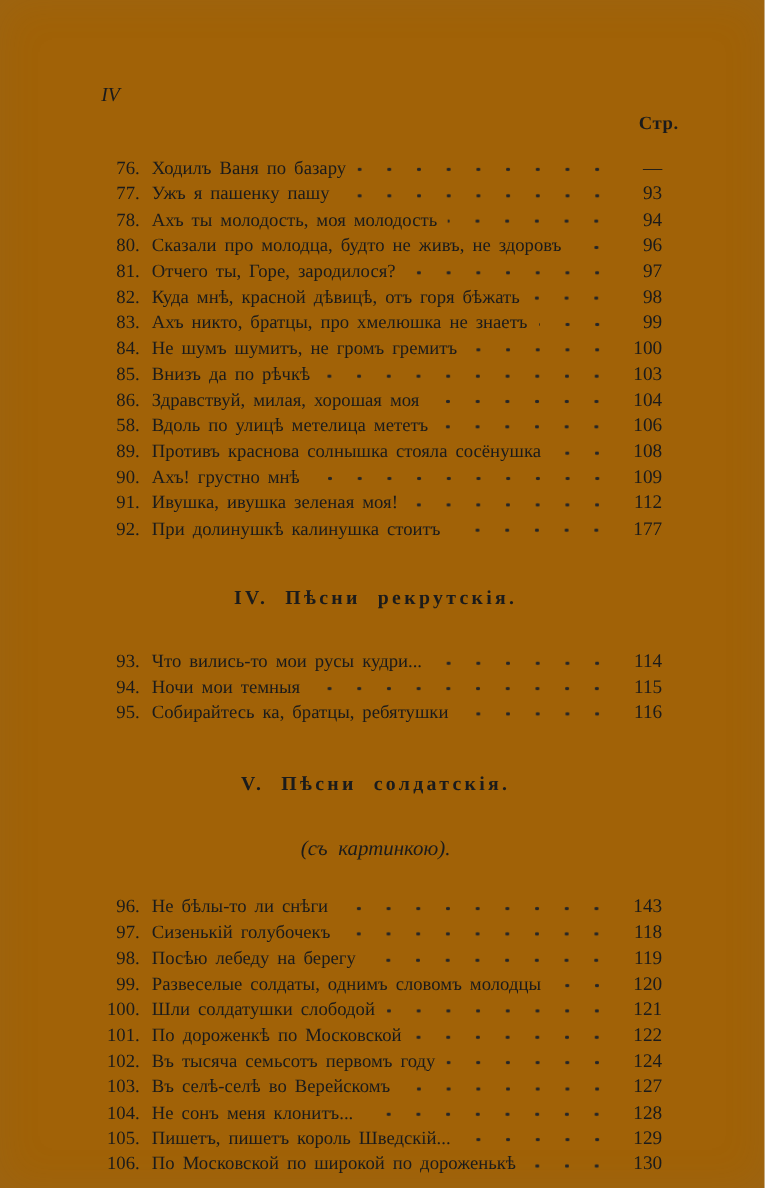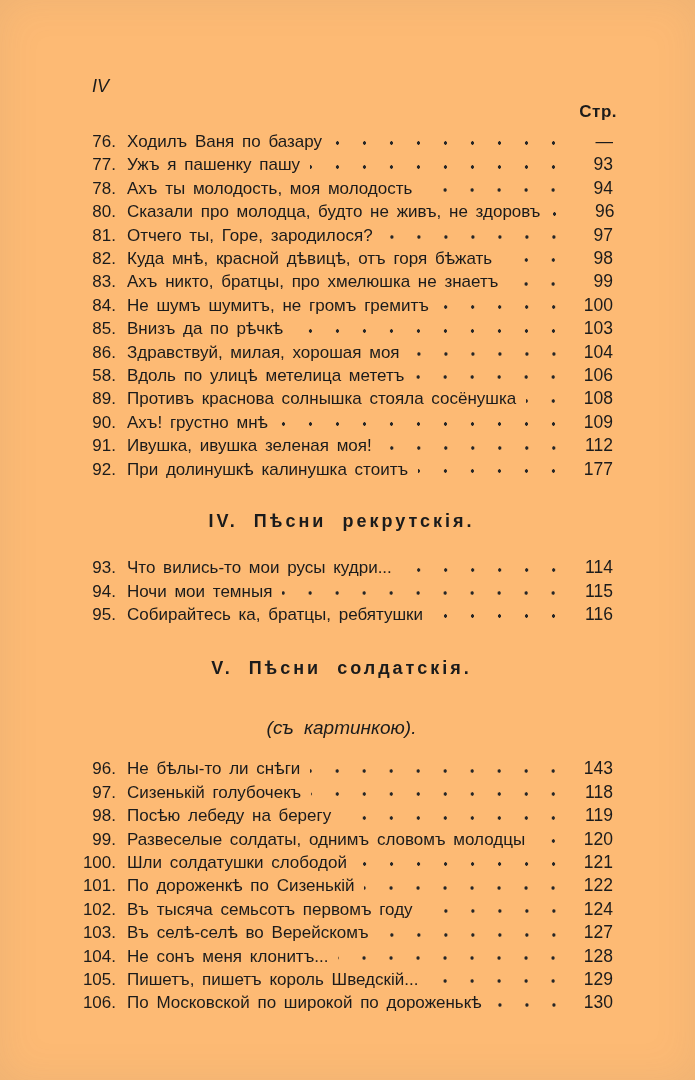--- a/index.html
+++ b/index.html
@@ -5,42 +5,42 @@
   html, body {
     margin: 0;
     padding: 0;
     background: #e9e9e7;
   }
   .page {
     position: relative;
     width: 695px;
     height: 1080px;
     margin: 0 auto;
-    background: #fdba74;
+    background: #a16207;
     color: #1b1b1b;
-    font-family: Liberation Sans, sans-serif;
+    font-family: Liberation Serif, serif;
     box-shadow: inset 0 0 40px rgba(120,120,115,0.12);
     overflow: hidden;
     box-sizing: border-box;
     padding: 76px 78px 0 66px;
   }
   .folio {
     font-style: italic;
     font-size: 18px;
     margin-left: 26px;
     height: 26px;
   }
   .col-header {
     text-align: right;
     font-size: 17px;
     font-weight: bold;
     height: 24px;
     letter-spacing: 0.5px;
   }
-  .toc-group { margin: 4px; }
+  .toc-group { margin: 15px; }
   .entry-row {
     display: flex;
     align-items: baseline;
     font-size: 17px;
     line-height: 23.4px;
     white-space: nowrap;
     word-spacing: 3px;
   }
   .entry-num {
     width: 46px;
@@ -266,21 +266,21 @@
 
       <div class="entry-row">
         <span class="entry-num">100.</span>
         <span class="entry-title">Шли солдатушки слободой</span>
         <span class="leader"></span>
         <span class="entry-page">121</span>
       </div>
 
       <div class="entry-row">
         <span class="entry-num">101.</span>
-        <span class="entry-title">По дороженкѣ по Сизенькій</span>
+        <span class="entry-title">По дороженкѣ по Московской</span>
         <span class="leader"></span>
         <span class="entry-page">122</span>
       </div>
 
       <div class="entry-row">
         <span class="entry-num">102.</span>
         <span class="entry-title">Въ тысяча семьсотъ первомъ году</span>
         <span class="leader"></span>
         <span class="entry-page">124</span>
       </div>

